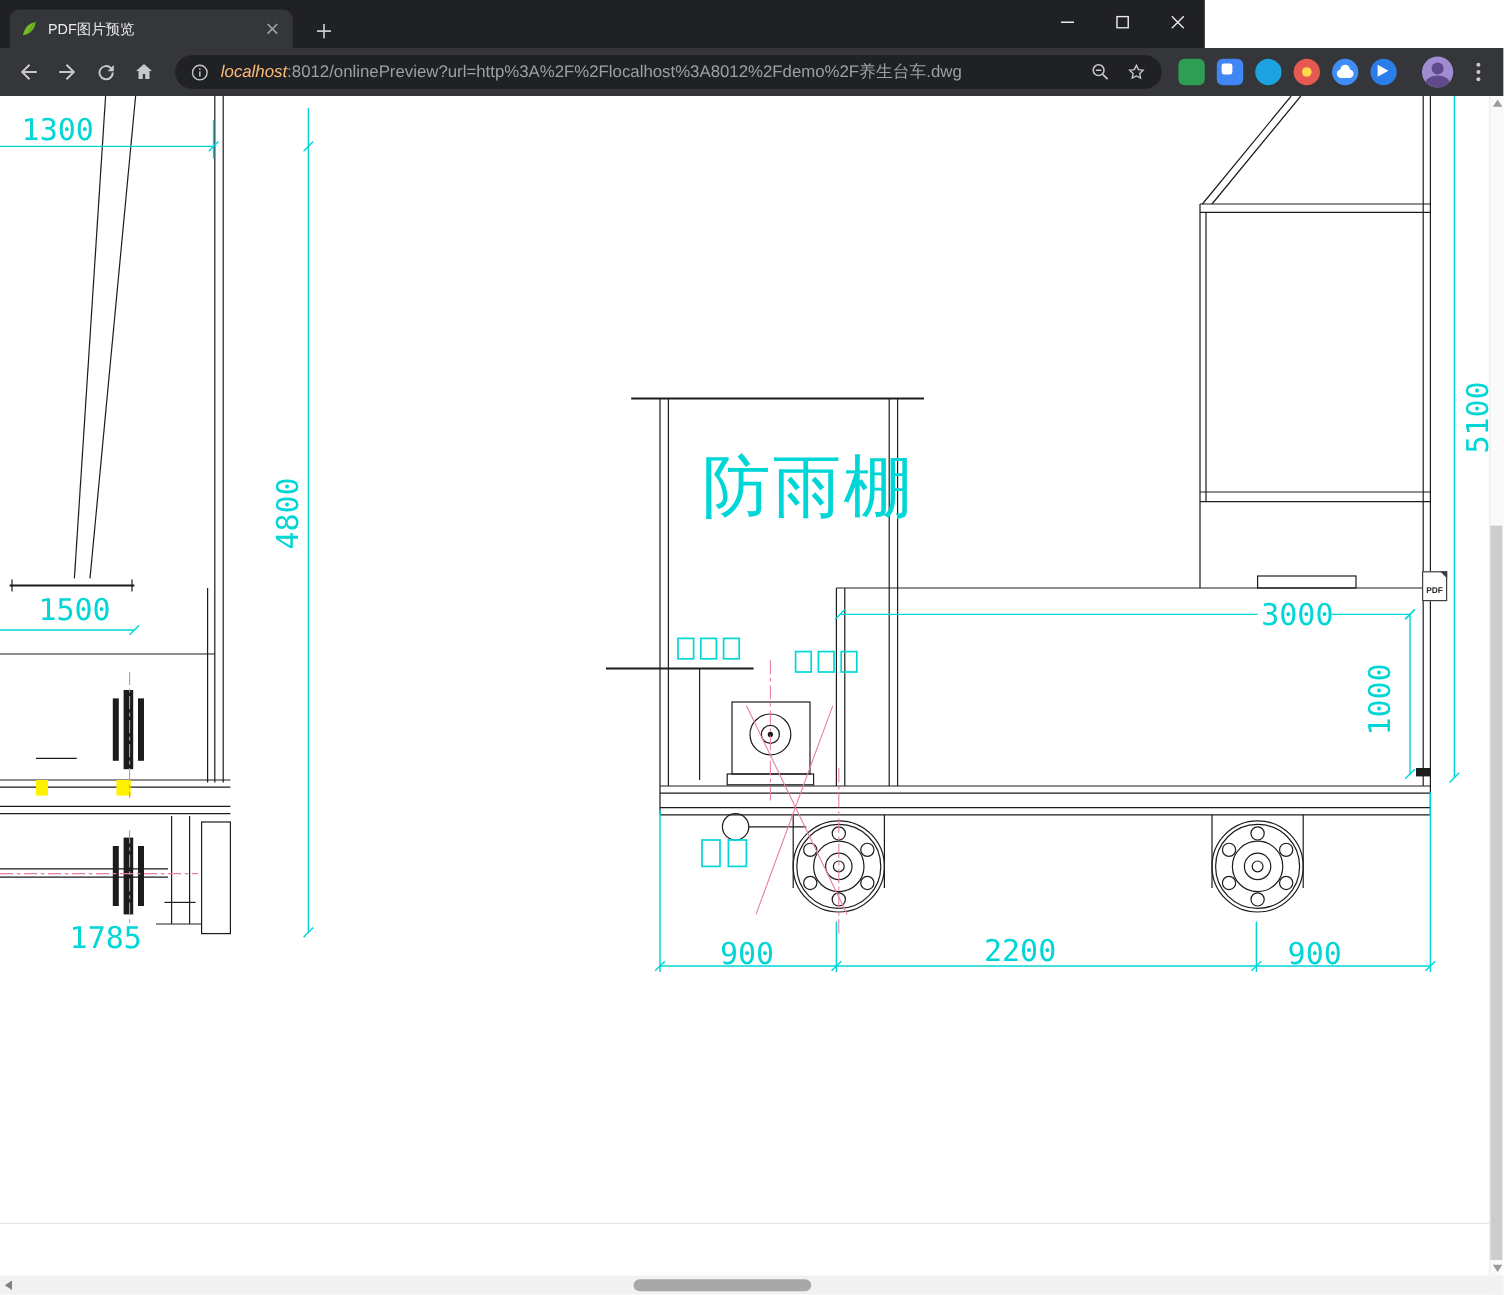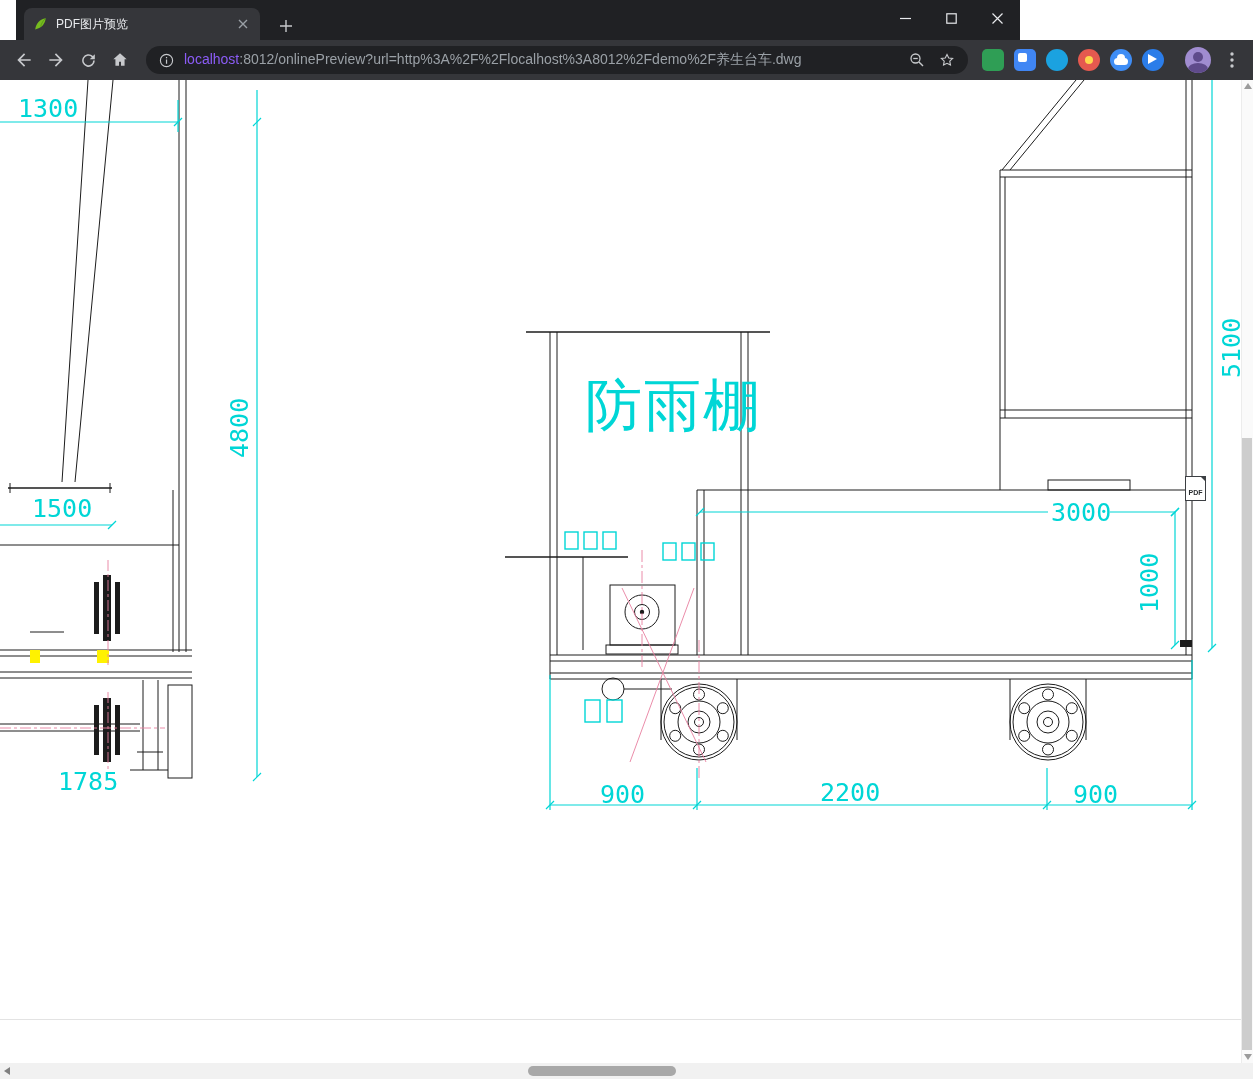--- a/index.html
+++ b/index.html
@@ -2,35 +2,35 @@
 <html style="--dimension_cyan: #00d6d6; --highlight_yellow: #fff200; --centerline_pink: #e87f9f; --line_black: #1c1c1c;"><head>
 <meta charset="utf-8">
 <style>
   html,body{margin:0;padding:0;}
   body{
     width:1253px;height:1079px;position:relative;overflow:hidden;
     background:#ffffff;font-family:"Liberation Sans",sans-serif;
     -webkit-font-smoothing:antialiased;
   }
   
-  .titlebar{position:absolute;top:0;left:16px;width:1004px;height:40px;background:#202124;}
+  .titlebar{position:absolute;top:0;left:0;width:1004px;height:40px;background:#202124;}
   .tab{position:absolute;left:8px;top:8px;width:236px;height:32px;background:#35363a;
        border-radius:8px 8px 0 0;display:flex;align-items:center;padding:0 8px;box-sizing:border-box;}
   .tab-title{color:#e8eaed;font-size:12px;margin-left:8px;flex:1;white-space:nowrap;overflow:hidden;}
   .icon-btn{display:flex;align-items:center;justify-content:center;cursor:pointer;border-radius:50%;}
   .tab-close{width:18px;height:18px;}
   .newtab{position:absolute;left:256px;top:12px;width:28px;height:28px;}
   .win-controls{position:absolute;right:0;top:0;height:36px;display:flex;}
   .win-btn{width:46px;height:36px;display:flex;align-items:center;justify-content:center;cursor:pointer;}
   .toolbar{position:absolute;top:40px;left:0;width:1253px;height:40px;background:#35363a;}
   .nav-btn{position:absolute;top:46px;width:28px;height:28px;}
   .omnibox{position:absolute;left:146px;top:46px;width:822px;height:28px;background:#202124;
            border-radius:14px;display:flex;align-items:center;padding:0 12px;box-sizing:border-box;cursor:text;}
   .url-text{font-size:14px;margin-left:9px;white-space:nowrap;overflow:hidden;color:#9aa0a6;flex:1;}
-  .url-host{color:#8b5cf6;}
+  .url-host{color:#fdba74;font-style:italic;}
   .omni-icons{display:flex;align-items:center;gap:12px;margin-left:auto;}
   .ext-row{position:absolute;left:982px;top:49px;display:flex;gap:10px;}
   .ext-icon{width:22px;height:22px;border-radius:50%;position:relative;cursor:pointer;}
   .ext-sq{border-radius:5px;}
   .avatar{position:absolute;left:1185px;top:47px;width:26px;height:26px;border-radius:50%;
           background:#a08cd0;overflow:hidden;cursor:pointer;}
   .avatar .head{position:absolute;left:8px;top:5px;width:10px;height:10px;border-radius:50%;background:#5f4b8b;}
   .avatar .body{position:absolute;left:3px;top:16px;width:20px;height:12px;border-radius:50%;background:#5f4b8b;}
   .menu-btn{position:absolute;left:1220px;top:48px;width:24px;height:24px;}
   

